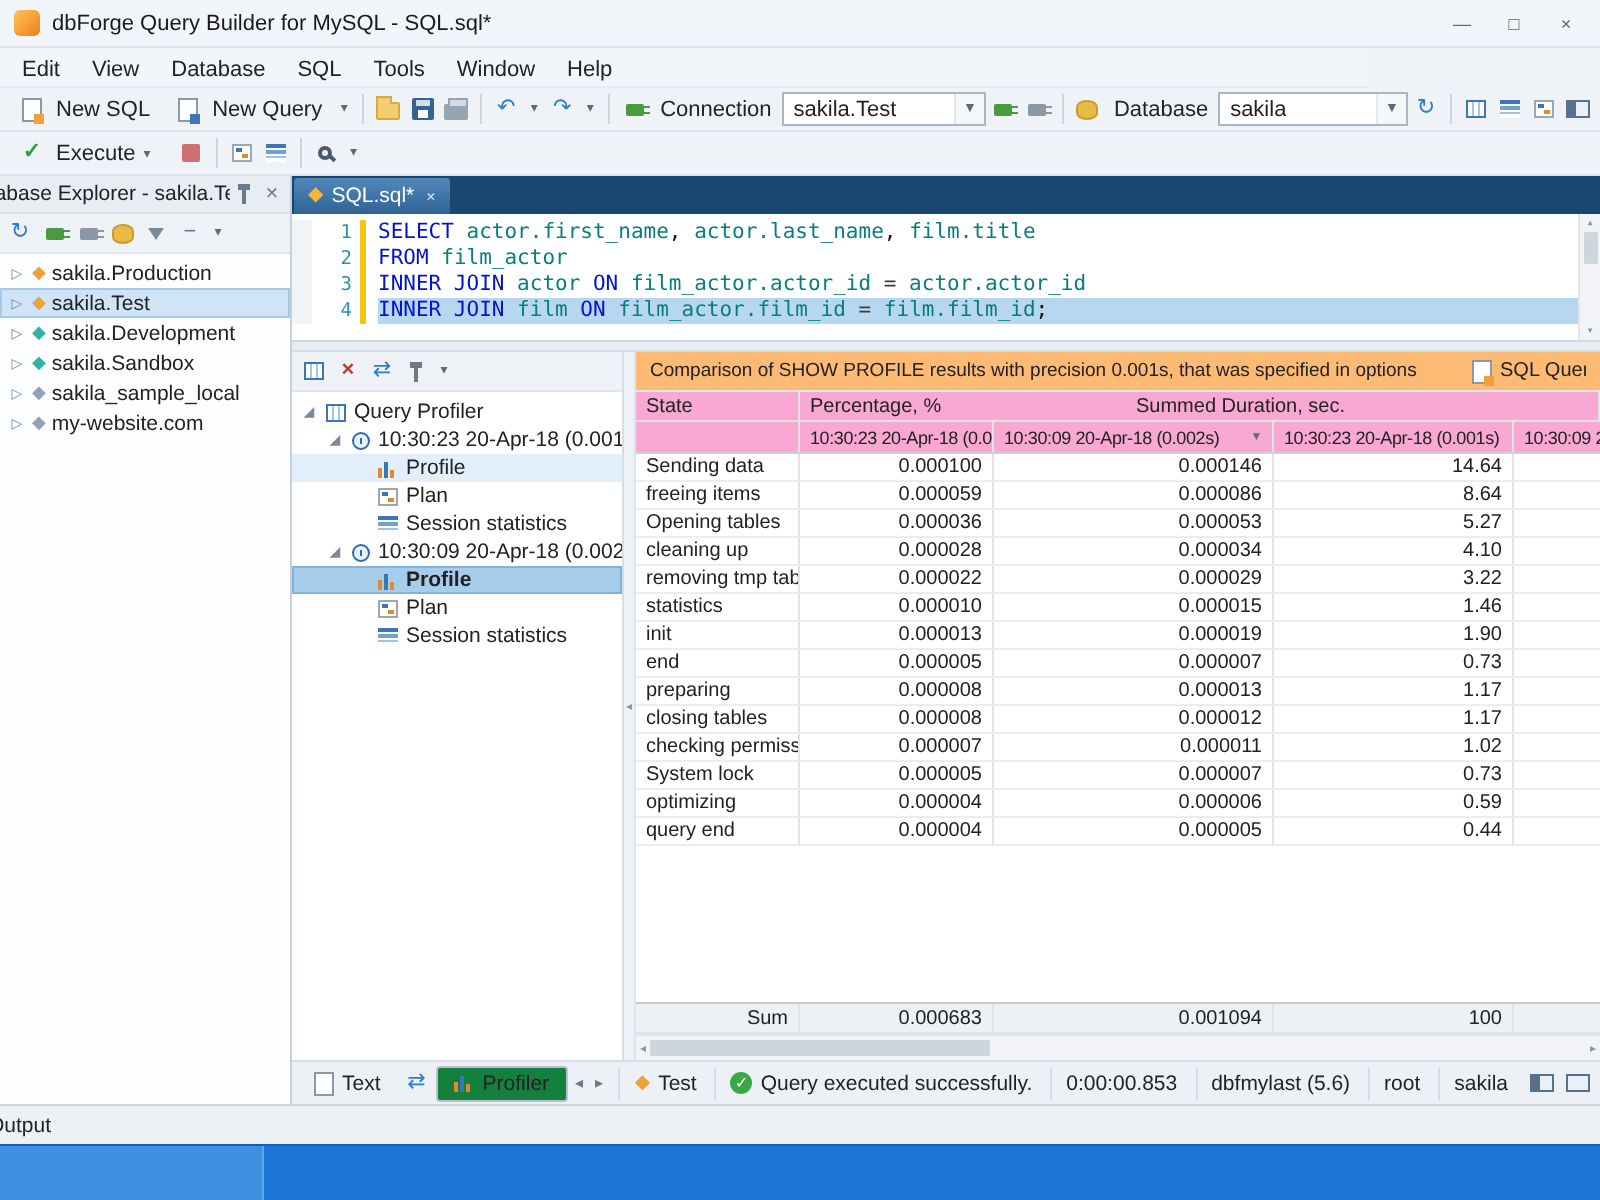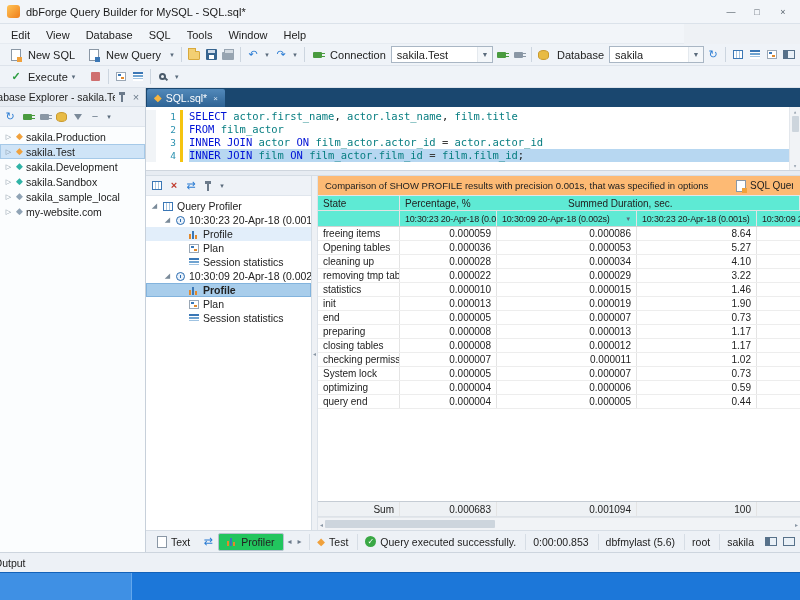--- a/index.html
+++ b/index.html
@@ -97,36 +97,36 @@
 .profiler-toolbar{height:20px;flex:none;display:flex;align-items:center;gap:1px;padding:0 3px;background:#eef2f7;border-bottom:1px solid #e0e6ed}
 .ptree{flex:1;padding-top:3px;font-size:10.5px;overflow:hidden}
 .pt-row{height:14px;display:flex;align-items:center;gap:4px;white-space:nowrap;padding-right:2px}
 .pt-row.hl-soft{background:#e2eefa}
 .pt-row.hl-strong{background:#a8cdeb;outline:1px solid #82b3dd;outline-offset:-1px;font-weight:bold}
 .vsplitter{width:6px;flex:none;background:#eef1f5;border-right:1px solid #dde3ea;display:flex;align-items:center;justify-content:center;color:#8a97a5;font-size:6px}
 .comparison{flex:1;display:flex;flex-direction:column;min-width:0;background:#fff}
 .comp-header{height:20px;flex:none;display:flex;align-items:center;background:#fdba74;border-bottom:1px solid #e0e6ed;padding:0 7px;font-size:9.5px;white-space:nowrap;overflow:hidden}
 .sqlq-btn{margin-left:auto;display:flex;align-items:center;gap:4px;padding:1px 3px;white-space:nowrap;flex:none;overflow:hidden;max-width:60px;font-size:10px}
 .grid{flex:1;display:flex;flex-direction:column;font-size:10px;overflow:hidden}
-.ghrow{display:flex;background:#5eead4;flex:none;overflow:hidden}
+.ghrow{display:flex;background:#f9a8d4;flex:none;overflow:hidden}
 .gh1{height:15px;border-bottom:1px solid #e2e2e2}
 .gh2{height:16px;border-bottom:1px solid #d2d2d2;font-size:9px;letter-spacing:-0.2px}
 .gcell{display:flex;align-items:center;padding:0 5px;border-right:1px solid #e4e4e4;overflow:hidden;white-space:nowrap;flex:none}
 .col-state{width:82px}.col-s1{width:97px}.col-s2{width:140px}.col-p1{width:120px}.col-p2{width:120px}
 .col-summed{width:237px}.col-perc{flex:1;border-right:none}
 .num{justify-content:flex-end}
 .grow{display:flex;height:14px;border-bottom:1px solid #ededed;overflow:hidden;background:#fff;flex:none}
 .gfill{flex:1}
 .gsum{display:flex;height:16px;flex:none;background:#eef1f4;border-top:1px solid #c5ccd4;border-bottom:1px solid #dde2e8;overflow:hidden}
 .sort-arrow{margin-left:auto;font-size:6px;color:#5a6b7c;padding-left:2px}
 .hscroll{height:13px;flex:none;background:#f1f3f6;border-top:1px solid #e2e6ea;display:flex;align-items:center;font-size:6px;color:#8a97a5;padding:0 2px}
 .hthumb{width:170px;height:8px;background:#cdd5dd;border-radius:1px;margin:0 2px}
 .statusrow{height:22px;flex:none;background:#edf1f6;border-top:1px solid #d6dde5;display:flex;align-items:center;padding:0 3px;font-size:10.5px;gap:2px}
 .btab{display:flex;align-items:center;gap:4px;padding:0 8px;height:18px;border-radius:2px}
-.btab.active{background:#22c55e;border:1px solid #b6c2cf}
+.btab.active{background:#15803d;border:1px solid #b6c2cf}
 .navarr{color:#6b7a8a;font-size:8px;padding:0 2px}
 .spacer{flex:1}
 .status-seg{display:flex;align-items:center;gap:4px;padding:0 7px;height:16px;border-left:1px solid #d6dde5;white-space:nowrap}
 .okcheck{width:11px;height:11px;border-radius:50%;background:#39a845;color:#fff;font-size:8px;display:flex;align-items:center;justify-content:center;flex:none}
 
 .outputbar{left:0;top:552px;width:800px;height:20px;background:#edf1f6;border-top:1px solid #cdd5de;display:flex;align-items:center;overflow:hidden;font-size:10.5px}
 .output-label{margin-left:-6px}
 .taskbar{left:0;top:572px;width:800px;height:28px;background:#1c77d9;border-top:1px solid #1261b8}
 .task-active{position:absolute;left:0;top:0;width:132px;height:100%;background:#3f90e4;border-right:1px solid #63a7ec}
 </style>
@@ -441,20 +441,27 @@
             <div class="gcell col-s1">10:30:23 20-Apr-18 (0.001s)</div>
             <div class="gcell col-s2">
               <span>10:30:09 20-Apr-18 (0.002s)</span>
               <span class="sort-arrow">▼</span>
             </div>
             <div class="gcell col-p1">10:30:23 20-Apr-18 (0.001s)</div>
             <div class="gcell col-p2">10:30:09 20-Apr-18 (0.002s)</div>
           </div>
           <div class="gbody">
               <div class="grow">
+                <div class="gcell col-state">Sending data</div>
+                <div class="gcell col-s1 num">0.000100</div>
+                <div class="gcell col-s2 num">0.000146</div>
+                <div class="gcell col-p1 num">14.64</div>
+                <div class="gcell col-p2"></div>
+              </div>
+              <div class="grow">
                 <div class="gcell col-state">freeing items</div>
                 <div class="gcell col-s1 num">0.000059</div>
                 <div class="gcell col-s2 num">0.000086</div>
                 <div class="gcell col-p1 num">8.64</div>
                 <div class="gcell col-p2"></div>
               </div>
               <div class="grow">
                 <div class="gcell col-state">Opening tables</div>
                 <div class="gcell col-s1 num">0.000036</div>
                 <div class="gcell col-s2 num">0.000053</div>

